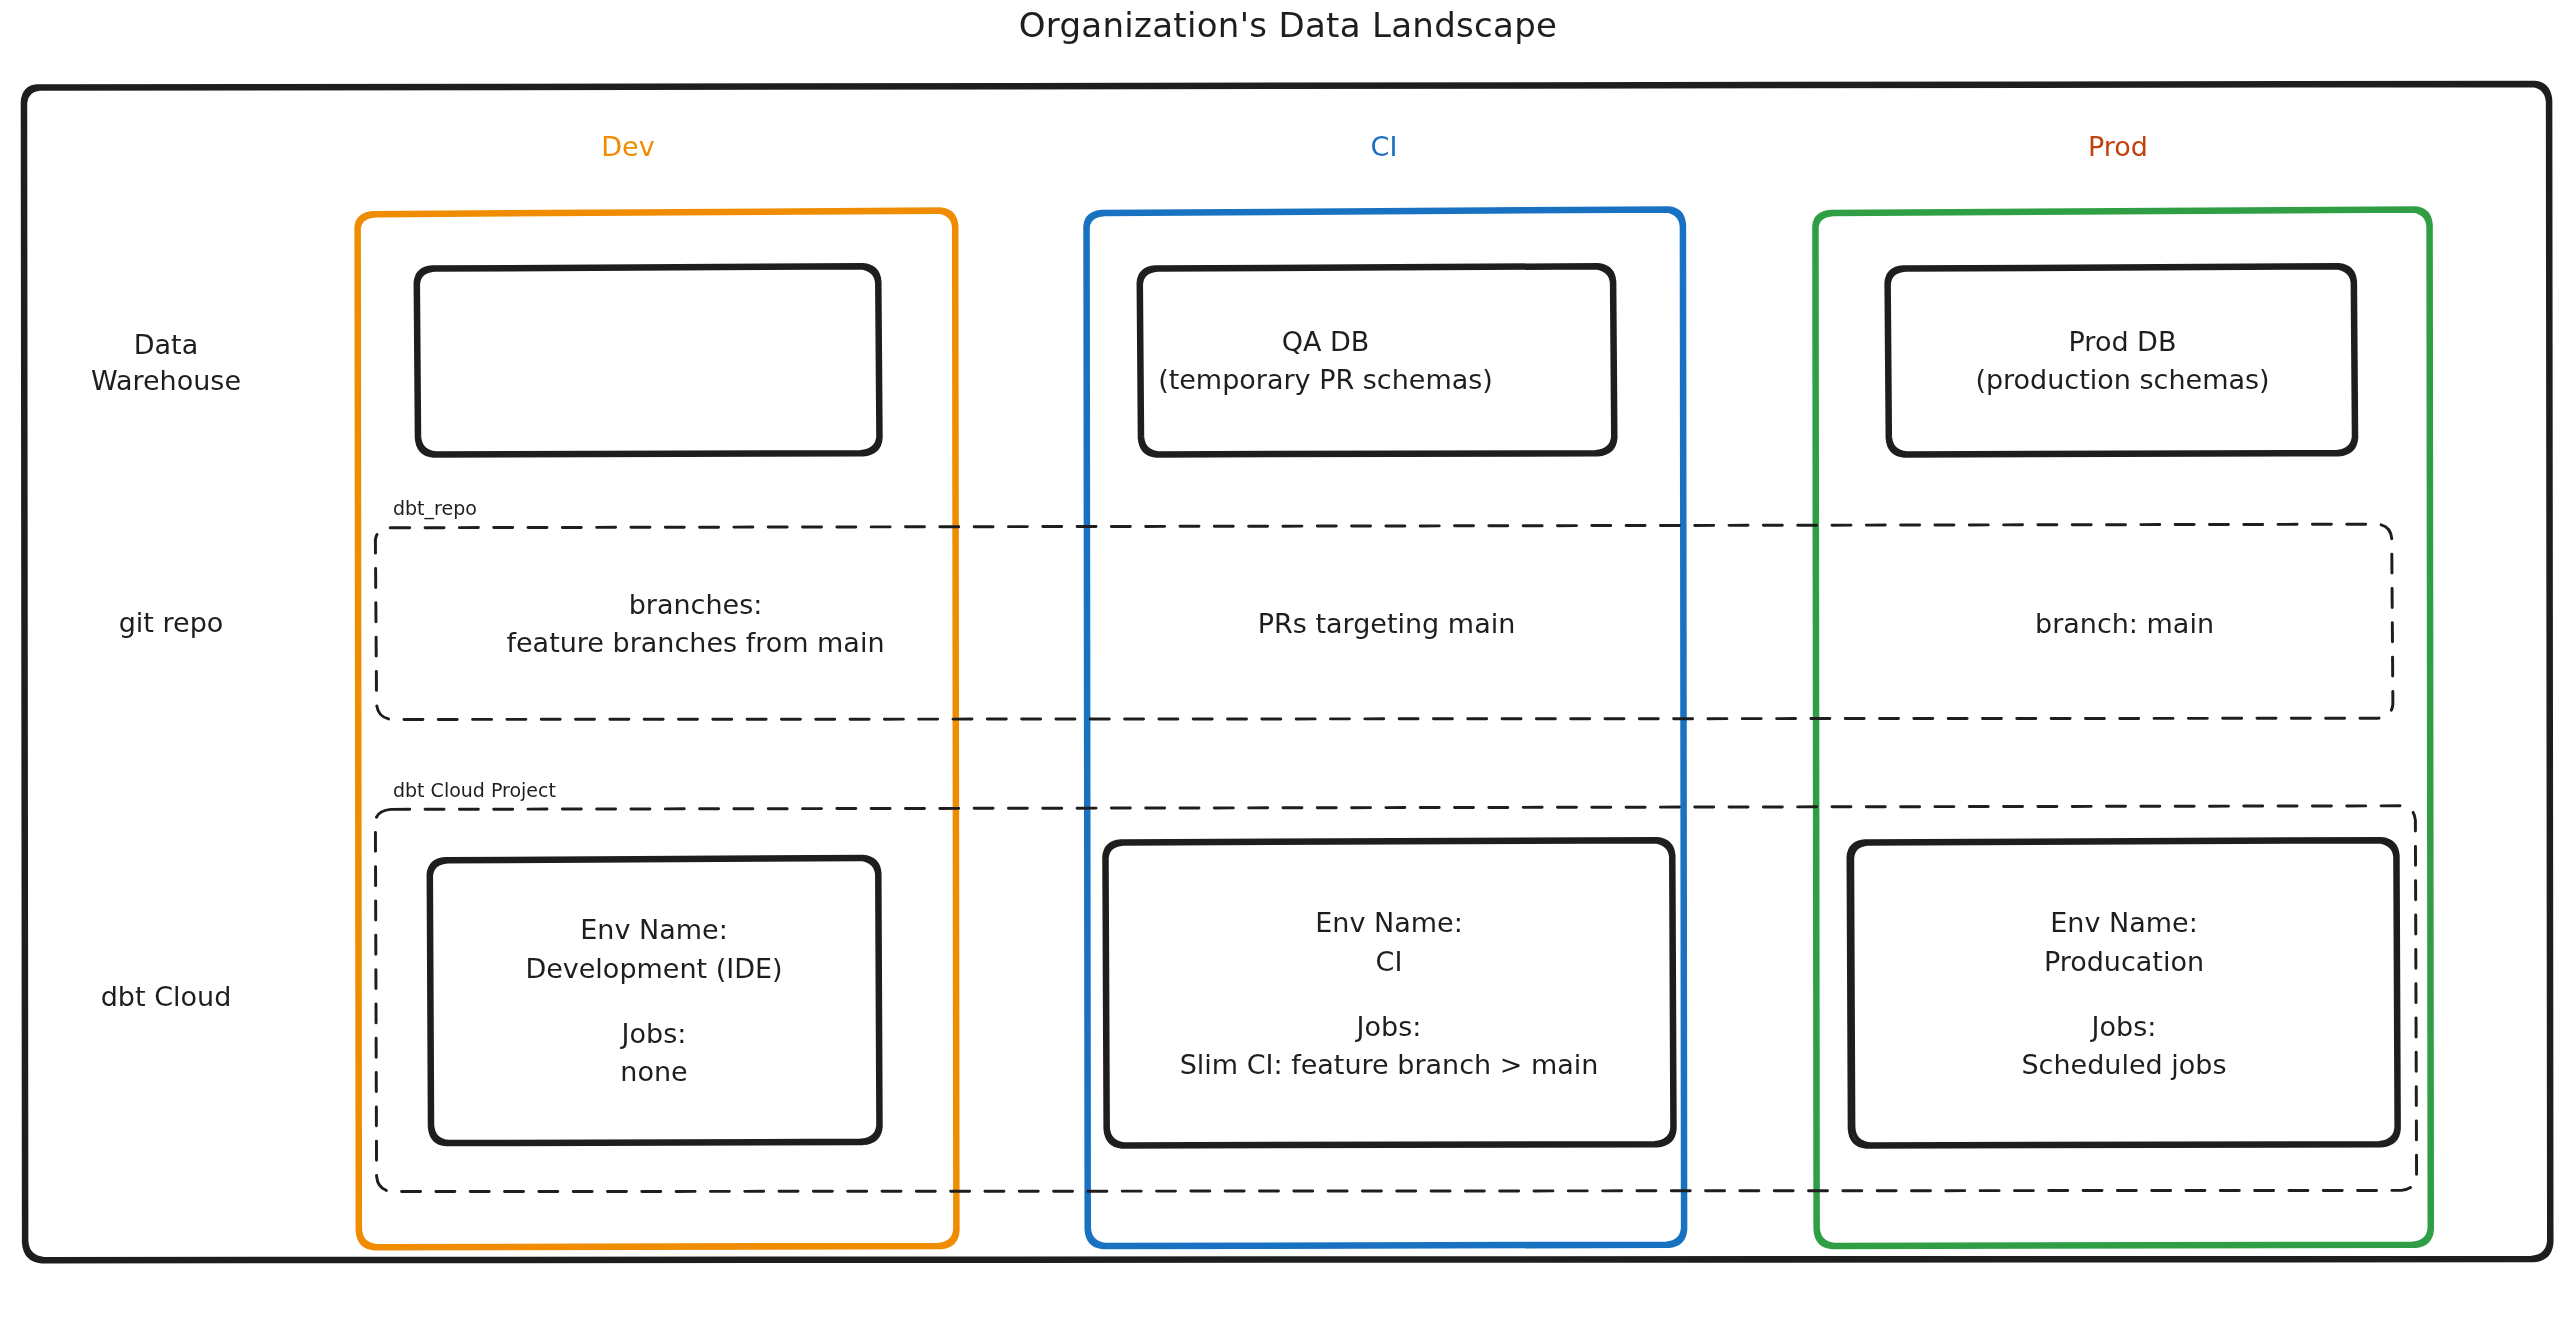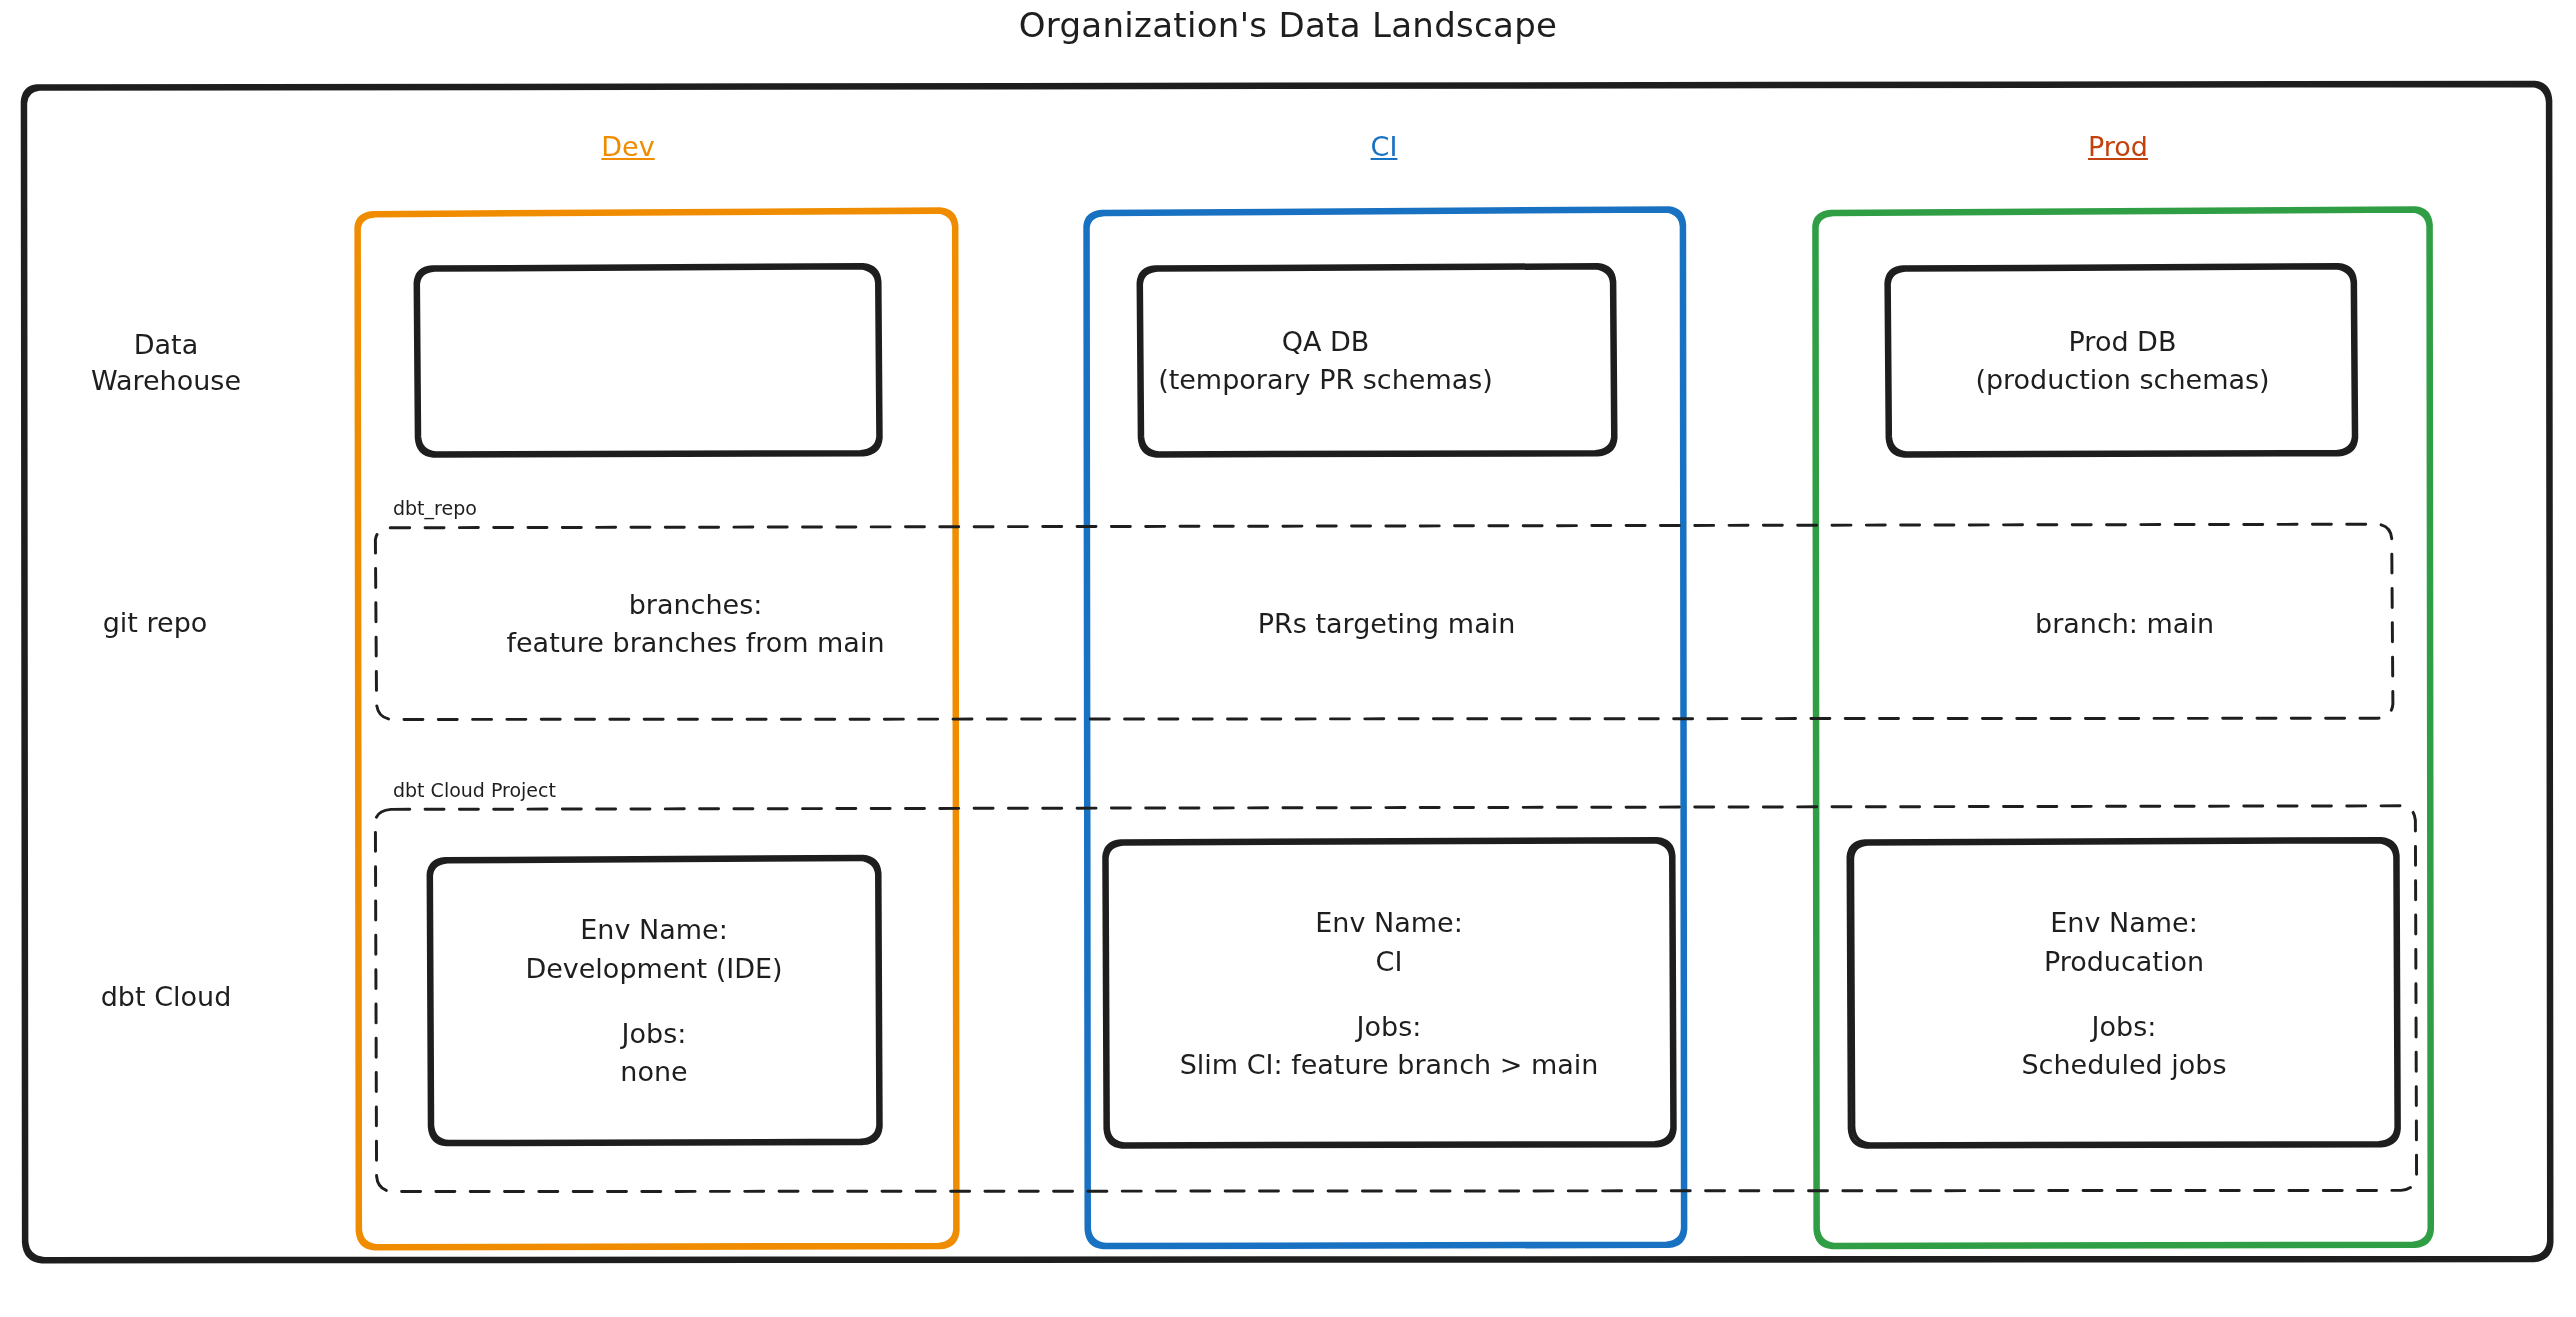--- a/index.html
+++ b/index.html
@@ -40,21 +40,20 @@
     height: 1317px;
     pointer-events: none;
   }
 
   
   .col-header {
     position: absolute;
     font-size: 27px;
     text-align: center;
     white-space: nowrap;
-    text-decoration: underline;
   }
 
   
   .row-label {
     position: absolute;
     font-size: 27px;
     color: #1e1e1e;
     text-align: center;
     line-height: 1.32;
     white-space: pre-line;
@@ -156,21 +155,21 @@
 
     </g>
   </svg>
 
   <div class="col-header" style="left:534px; top:131px; width:188px; color:#f08c00;">Dev</div>
   <div class="col-header" style="left:1290px; top:131px; width:188px; color:#1971c2;">CI</div>
   <div class="col-header" style="left:2024px; top:131px; width:188px; color:#c2410c;">Prod</div>
 
   <div class="row-label" style="left:24px; top:327px; width:284px;">Data
 Warehouse</div>
-  <div class="row-label" style="left:13px; top:605px; width:284px;">git repo</div>
+  <div class="row-label" style="left:29px; top:605px; width:284px;">git repo</div>
   <div class="row-label" style="left:24px; top:979px; width:284px;">dbt Cloud</div>
 
   <div class="group-label" style="left:393px; top:497px;">dbt_repo</div>
   <div class="group-label" style="left:393px; top:779px;">dbt Cloud Project</div>
 
   <div class="node-text" style="left:1087px; top:267px; width:477px; height:188px;">
     <span class="line">QA DB</span>
     <span class="line">(temporary PR schemas)</span>
   </div>
   <div class="node-text" style="left:1888px; top:267px; width:469px; height:188px;">

